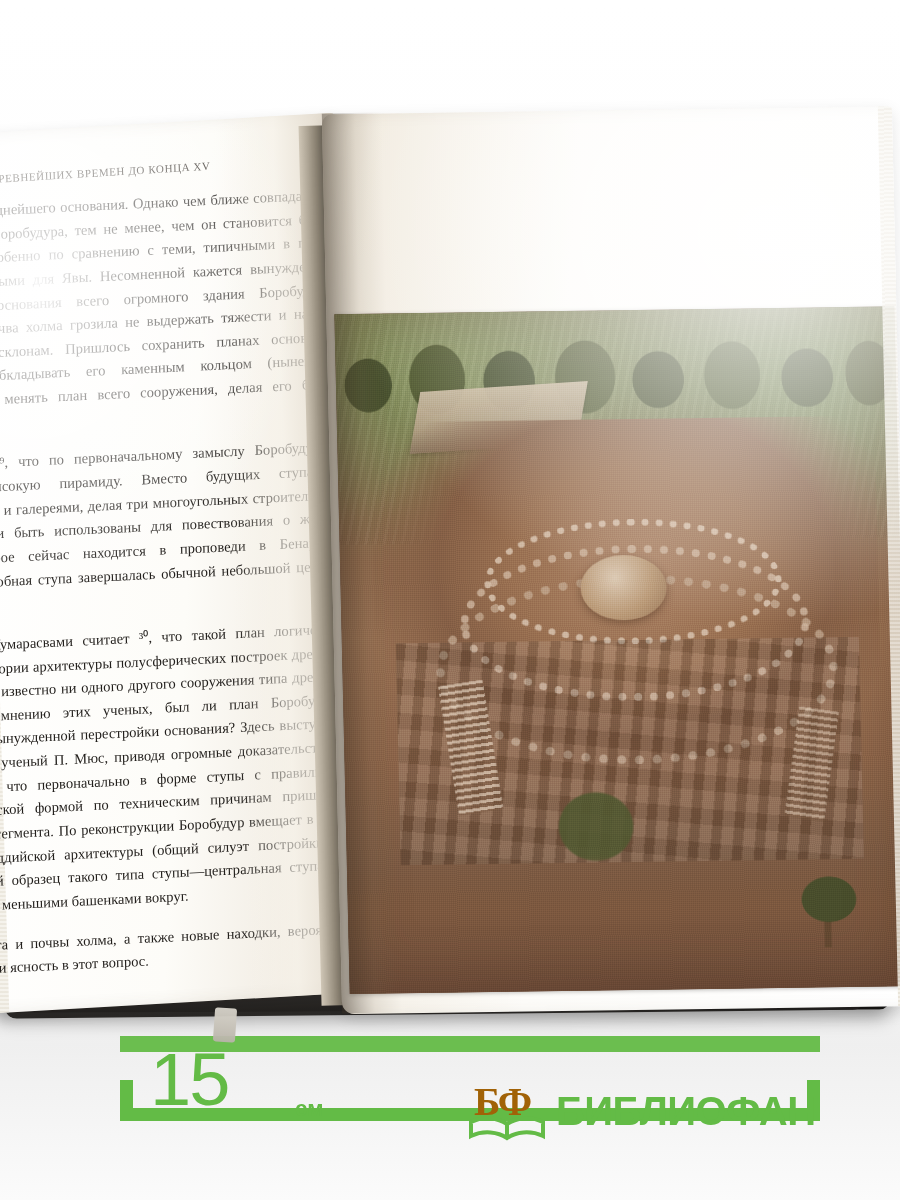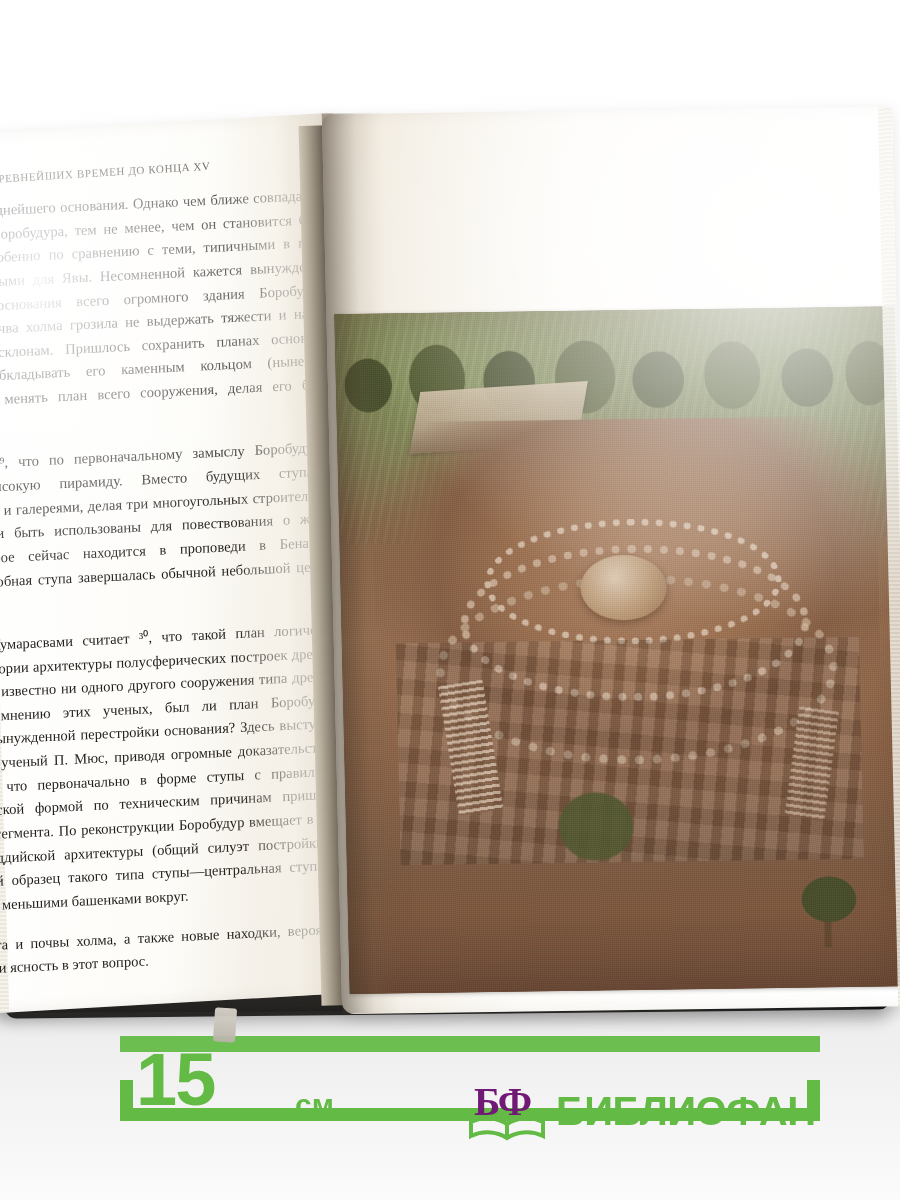--- a/index.html
+++ b/index.html
@@ -368,37 +368,37 @@
     background: #63bb46;
   }
   .scalebar .tick-right {
     position: absolute;
     right: 0; top: -28px;
     width: 13px; height: 30px;
     background: #63bb46;
   }
   .scale-label {
     position: absolute;
-    left: 136px;
+    left: 150px;
     bottom: 86px;
     color: #63bb46;
     font-family: "Liberation Sans", sans-serif;
-    font-weight: bold;
+    font-weight: normal;
     letter-spacing: -2px;
     font-size: 74px;
     line-height: 0.9;
   }
   .scale-unit {
     position: absolute;
     left: 295px;
     bottom: 78px;
     color: #63bb46;
     font-family: "Liberation Sans", sans-serif;
     font-weight: bold;
-    font-size: 30px;
+    font-size: 22px;
   }
 
   
   .logo {
     position: absolute;
     left: 468px;
     bottom: 58px;
     display: flex;
     align-items: center;
     gap: 10px;
@@ -408,21 +408,21 @@
     position: relative;
     width: 78px; height: 62px;
   }
   .logo .mark .bf {
     position: absolute;
     left: 6px; top: -2px;
     font-family: "Liberation Serif", serif;
     font-weight: bold;
     font-size: 40px;
     letter-spacing: -2px;
-    color: #701a75;
+    color: #a16207;
   }
   .logo .mark svg { position: absolute; left: 0; bottom: 0; }
   .logo .word {
     font-family: "Liberation Sans", sans-serif;
     font-weight: bold;
     font-size: 40px;
     letter-spacing: -0.5px;
     color: #63bb46;
     text-align: right;
   }

